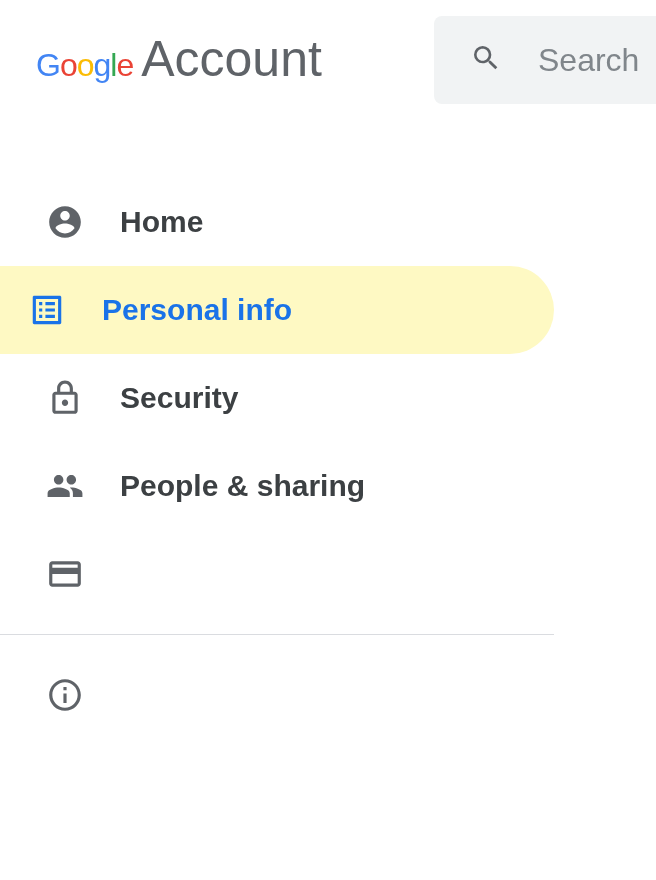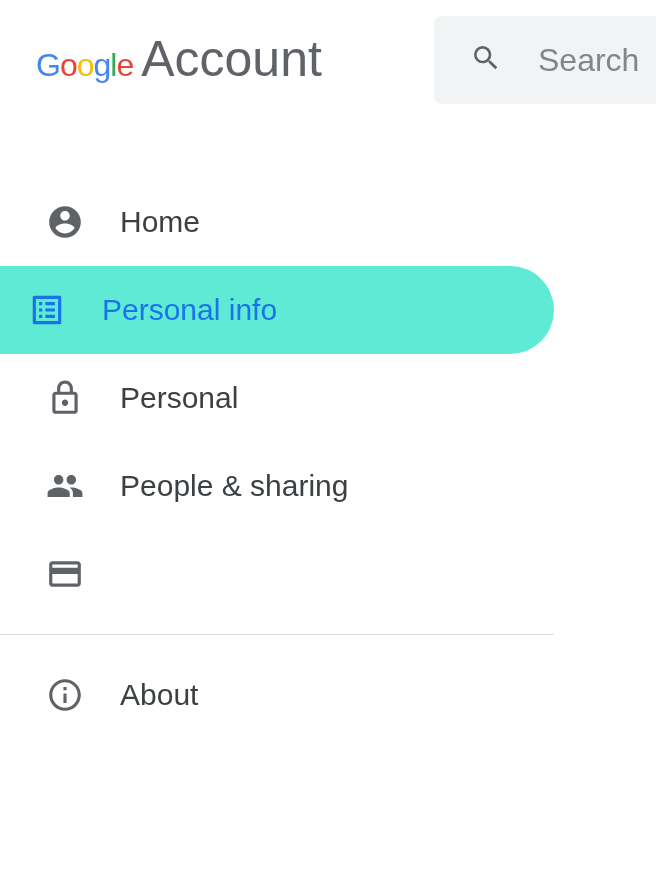--- a/index.html
+++ b/index.html
@@ -71,21 +71,21 @@
     .nav-item {
       display: flex;
       align-items: center;
       height: 88px;
       padding-left: 46px;
       gap: 36px;
       cursor: pointer;
       border-radius: 0 44px 44px 0;
     }
     .nav-item.active {
-      background: #5eead4;
+      background: #fef9c3;
       padding-left: 28px;
     }
     .nav-item.active .nav-label {
       color: #1a73e8;
     }
     .nav-item.active .nav-icon svg {
       fill: #1a73e8;
     }
     .nav-icon {
       width: 38px;
@@ -95,21 +95,21 @@
       justify-content: center;
     }
     .nav-icon svg {
       width: 38px;
       height: 38px;
       fill: #5f6368;
     }
     .nav-label {
       font-size: 30px;
       color: #3c4043;
-      font-weight: 400;
+      font-weight: 700;
     }
     .divider {
       height: 1px;
       background: #dadce0;
       margin-top: 16px;
       margin-bottom: 16px;
       width: 554px;
     }
   </style>
 </head>
@@ -151,21 +151,21 @@
     <span class="nav-label">Personal info</span>
   </div>
 
 
   <div class="nav-item">
     <span class="nav-icon">
       <svg viewBox="0 0 24 24">
           <path d="M18 8h-1V6c0-2.76-2.24-5-5-5S7 3.24 7 6v2H6c-1.1 0-2 .9-2 2v10c0 1.1.9 2 2 2h12c1.1 0 2-.9 2-2V10c0-1.1-.9-2-2-2zM9 6c0-1.66 1.34-3 3-3s3 1.34 3 3v2H9V6zm9 14H6V10h12v10zm-6-3c1.1 0 2-.9 2-2s-.9-2-2-2-2 .9-2 2 .9 2 2 2z"></path>
         </svg>
     </span>
-    <span class="nav-label">Personal</span>
+    <span class="nav-label">Security</span>
   </div>
 
   <div class="nav-item">
     <span class="nav-icon">
       <svg viewBox="0 0 24 24">
           <path d="M16 11c1.66 0 2.99-1.34 2.99-3S17.66 5 16 5c-1.66 0-3 1.34-3 3s1.34 3 3 3zm-8 0c1.66 0 2.99-1.34 2.99-3S9.66 5 8 5C6.34 5 5 6.34 5 8s1.34 3 3 3zm0 2c-2.33 0-7 1.17-7 3.5V19h14v-2.5c0-2.33-4.67-3.5-7-3.5zm8 0c-.29 0-.62.02-.97.05 1.16.84 1.97 1.97 1.97 3.45V19h6v-2.5c0-2.33-4.67-3.5-7-3.5z"></path>
         </svg>
     </span>
     <span class="nav-label">People &amp; sharing</span>
   </div>
@@ -179,15 +179,14 @@
   </div>
 
   <div class="divider"></div>
 
   <div class="nav-item">
     <span class="nav-icon">
       <svg viewBox="0 0 24 24">
           <path d="M11 7h2v2h-2zm0 4h2v6h-2zm1-9C6.48 2 2 6.48 2 12s4.48 10 10 10 10-4.48 10-10S17.52 2 12 2zm0 18c-4.41 0-8-3.59-8-8s3.59-8 8-8 8 3.59 8 8-3.59 8-8 8z"></path>
         </svg>
     </span>
-    <span class="nav-label">About</span>
   </div>
 </nav>
 
 </body></html>

